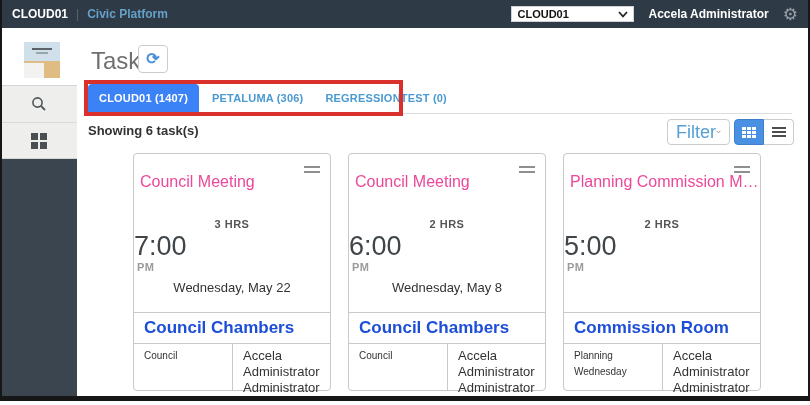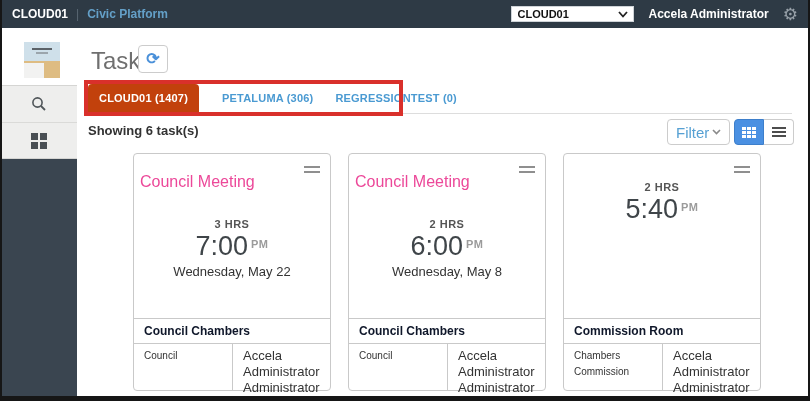--- a/index.html
+++ b/index.html
@@ -48,53 +48,53 @@
   .refresh-btn { position:absolute; left:138px; top:45px; width:30px; height:28px; background:#fff;
                  border:1px solid #ccc; border-radius:4px; display:flex; align-items:center; justify-content:center;
                  cursor:pointer; z-index:6; }
   .refresh-btn .glyph { color:#4a90d9; font-size:16px; font-weight:bold; line-height:16px; }
 
   
   .tabs { position:absolute; left:88px; top:84px; width:704px; height:30px; display:flex; align-items:flex-end;
           border-bottom:1px solid #ddd; z-index:6; }
   .tab { height:29px; line-height:29px; padding:0 11px; font-size:11px; font-weight:bold; color:#4a9ad2;
          cursor:pointer; letter-spacing:.2px; }
-  .tab.active { background:#c2410c; color:#fff; border-radius:4px 4px 0 0; margin-right:12px; }
+  .tab.active { background:#3b82f6; color:#fff; border-radius:4px 4px 0 0; margin-right:2px; }
   .annotation-box { position:absolute; left:84px; top:80px; width:319px; height:36px;
                     border:4px solid #d9302b; z-index:25; pointer-events:none; }
 
   
   .showing { position:absolute; left:88px; top:123px; font-size:13px; font-weight:bold; color:#333; z-index:6; }
   .filter-btn { position:absolute; left:667px; top:119px; width:63px; height:26px; background:#fff;
                 border:1px solid #ccc; border-radius:4px; display:flex; align-items:center; justify-content:space-between;
                 padding:0 8px; cursor:pointer; z-index:6; }
-  .filter-btn .lbl { color:#56a0d3; font-size:15px; }
+  .filter-btn .lbl { color:#56a0d3; font-size:18px; }
   .view-group { position:absolute; left:734px; top:119px; display:flex; z-index:6; }
   .vbtn { width:30px; height:26px; display:flex; align-items:center; justify-content:center; cursor:pointer; }
   .vbtn.grid { background:#4a90e2; border:1px solid #3d7fcb; border-radius:4px 0 0 4px; }
   .vbtn.list { background:#fff; border:1px solid #ccc; border-left:none; border-radius:0 4px 4px 0; }
   .grid3 { display:grid; grid-template-columns:4px 4px 4px; grid-template-rows:3px 3px 3px; gap:1px; }
   .grid3 span { background:#fff; }
   .bars span { display:block; width:14px; height:2px; background:#4d4d4d; margin:2px 0; }
 
   
   .card { position:absolute; top:153px; width:198px; height:238px; background:#fff; border:1px solid #c9c9c9;
           border-radius:4px; display:flex; flex-direction:column; z-index:6; }
   .card1 { left:133px; } .card2 { left:348px; } .card3 { left:563px; }
   .card-menu { position:absolute; right:10px; top:9px; cursor:pointer; }
   .card-menu span { display:block; width:16px; height:2px; background:#8f8f8f; margin:3px 0; }
   .card-title { margin-top:19px; font-size:16px; color:#ec4899; white-space:nowrap;
                 overflow:hidden; padding:0 6px; cursor:pointer; }
   .card-hrs { margin-top:27px; text-align:center; font-size:11px; font-weight:bold; color:#555; letter-spacing:.5px; }
-  .card-time { display:flex; justify-content:center; align-items:center; margin-top:1px; }
+  .card-time { display:flex; justify-content:center; align-items:flex-start; margin-top:1px;flex-direction:column; }
   .time-big { font-size:27px; color:#3f4549; line-height:30px; }
   .time-mer { font-size:11px; font-weight:bold; color:#9b9b9b; margin:0 0 4px 3px; letter-spacing:.5px; }
   .card-date { margin-top:3px; text-align:center; font-size:13px; color:#333; }
   .card-spacer { flex:1; }
-  .card-loc { border-top:1px solid #c9c9c9; padding:5px 10px; font-size:12px; font-weight:bold; color:#0f172a; }
+  .card-loc { border-top:1px solid #c9c9c9; padding:5px 10px; font-size:17px; font-weight:bold; color:#1d4ed8; }
   .card-detail { border-top:1px solid #c9c9c9; display:flex; flex:0 0 auto; height:47px; }
   .cd-left { width:50%; padding:4px 10px; font-size:10px; color:#333; line-height:16px; }
   .cd-right { width:50%; border-left:1px solid #c9c9c9; padding:4px 10px; font-size:13px; color:#333; line-height:16px; }
 </style>
 </head>
 <body>
 
 <div class="screen">
 
   <header class="topbar">
@@ -230,29 +230,30 @@
         <div>Administrator</div>
       </div>
     </div>
   </div>
 
   <div class="card card3">
     <div class="card-menu">
         <span></span>
         <span></span>
       </div>
+    <div class="card-title">Planning Commission M…</div>
     <div class="card-hrs">2 HRS</div>
     <div class="card-time">
-      <span class="time-big">5:40</span>
+      <span class="time-big">5:00</span>
       <span class="time-mer">PM</span>
     </div>
     <div class="card-spacer"></div>
     <div class="card-loc">Commission Room</div>
     <div class="card-detail">
-      <div class="cd-left">Chambers Commission</div>
+      <div class="cd-left">Planning Wednesday</div>
       <div class="cd-right">
         <div>Accela</div>
         <div>Administrator</div>
         <div>Administrator</div>
       </div>
     </div>
   </div>
 
   <div class="wb-left"></div>
   <div class="wb-right"></div>

